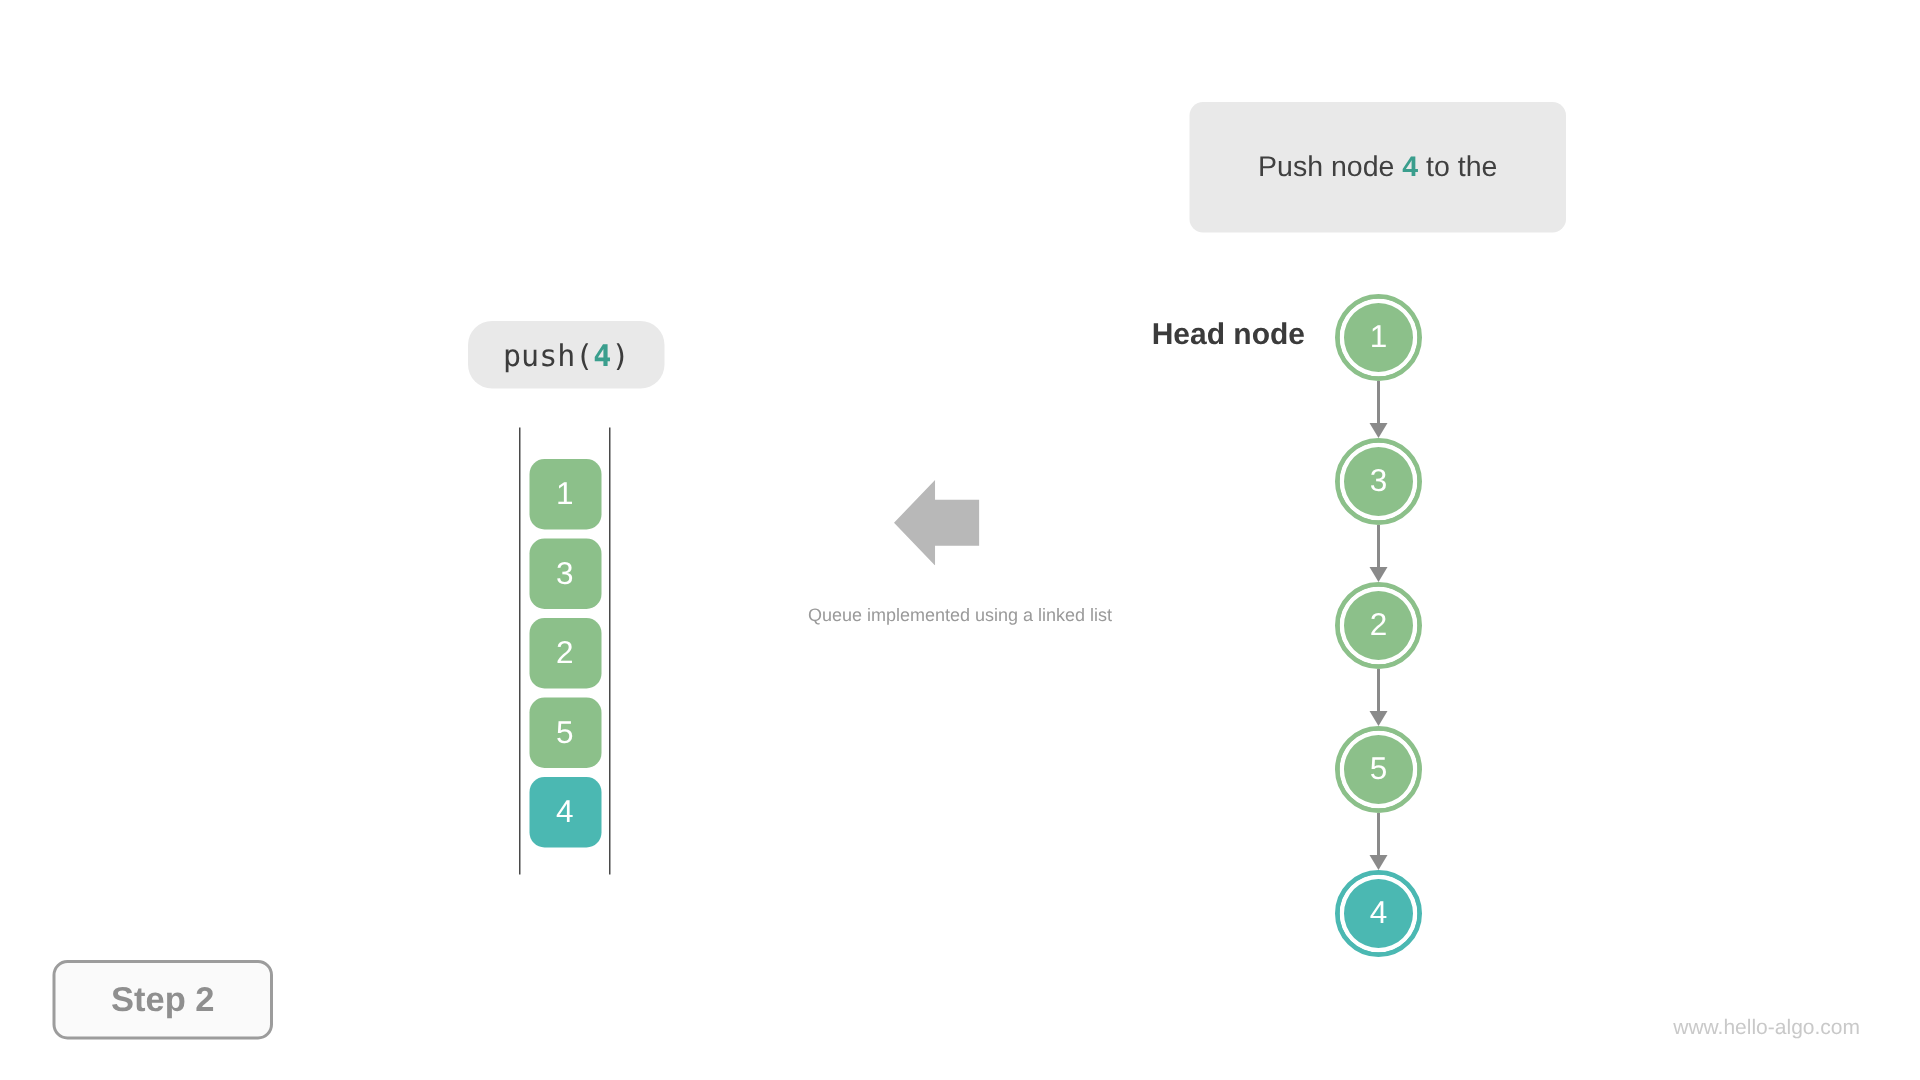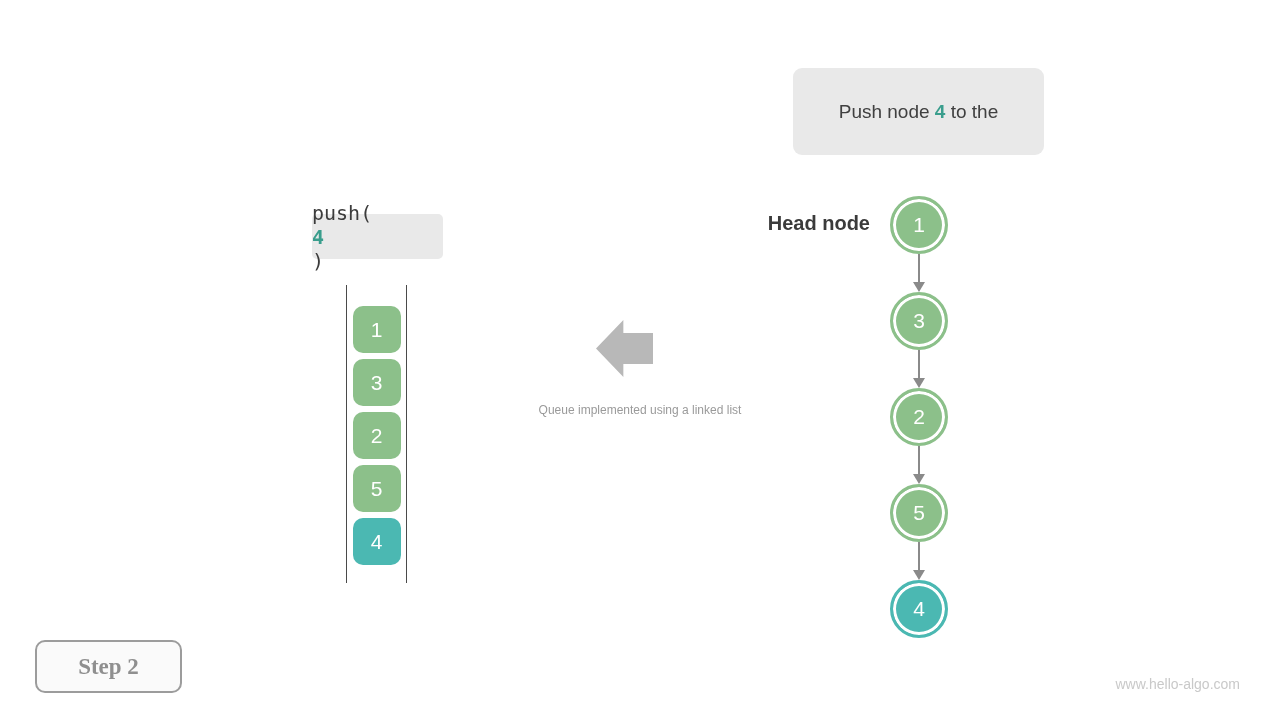--- a/index.html
+++ b/index.html
@@ -29,28 +29,27 @@
     color: #404040;
   }
   .callout .hl { color: #3a9e8d; font-weight: 700; }
 
   
   .op-box {
     position: absolute;
     left: 312px; top: 214px;
     width: 131px; height: 45px;
     background: #e9e9e9;
-    border-radius: 5px;
-    display: flex;
-    justify-content: center;
-    align-items: flex-start;
+    border-radius: 16px;
+    display: flex;
+    justify-content: center;
+    align-items: center;
     font-family: "DejaVu Sans Mono", monospace;
     font-size: 20px;
     color: #3c3c3c;
-    flex-direction: column;
   }
   .op-box .hl { color: #3a9e8d; font-weight: 700; }
 
   
   .stack {
     position: absolute;
     left: 346px; top: 285px;
     width: 61px; height: 298px;
     border-left: 1.5px solid #4a4a4a;
     border-right: 1.5px solid #4a4a4a;
@@ -143,21 +142,21 @@
   .step-badge {
     position: absolute;
     left: 35px; top: 640px;
     width: 147px; height: 53px;
     background: #fafafa;
     border: 2px solid #9c9c9c;
     border-radius: 10px;
     display: flex;
     justify-content: center;
     align-items: center;
-    font-family: Liberation Serif, serif;
+    font-family: Liberation Sans, sans-serif;
     font-size: 23px;
     font-weight: 700;
     color: #8f8f8f;
   }
 
   
   .watermark {
     position: absolute;
     right: 40px; top: 676px;
     font-family: Liberation Sans, sans-serif;

